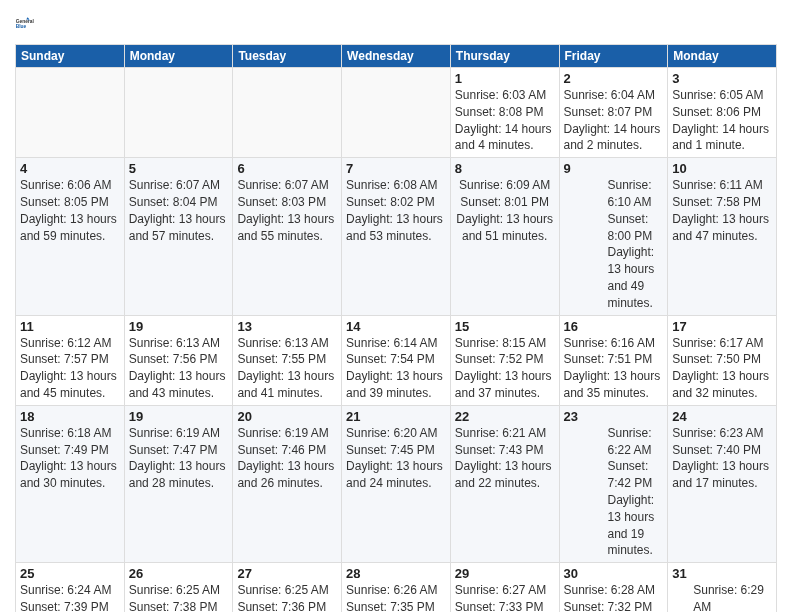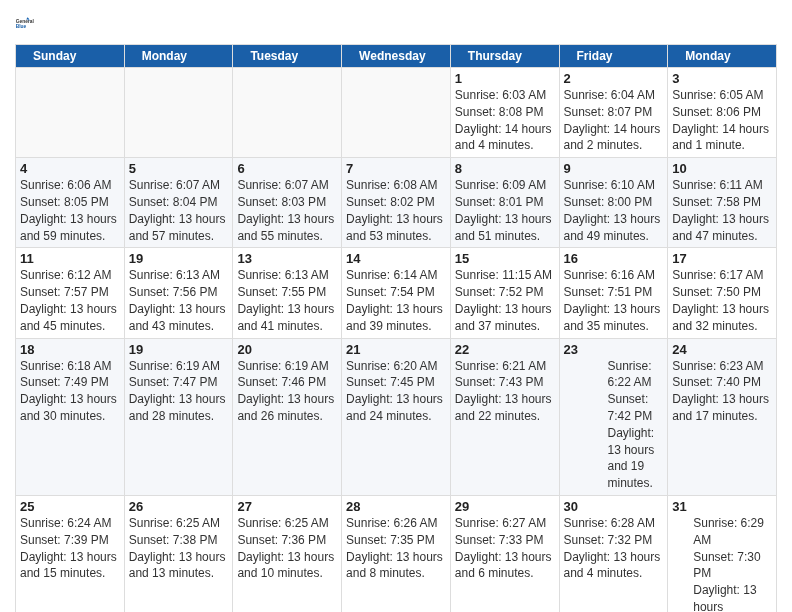--- a/index.html
+++ b/index.html
@@ -46,21 +46,21 @@
     table {
       width: 100%;
       border-collapse: collapse;
       table-layout: fixed;
     }
     thead tr th {
       background: #1a5fa8;
       color: #fff;
       font-size: 12px;
       font-weight: bold;
-      padding: 4px 17px;
+      padding: 4px 5px;
       text-align: left;
       border: 1px solid #ddd;
       margin-top: 34px;
     }
     tbody tr td {
       vertical-align: top;
       border: 1px solid #ddd;
       padding: 3px 4px;
       font-size: 9.5px;
       color: #222;
@@ -170,28 +170,28 @@
           </td>
           <td>
             <span class="day-number">7</span>
             <div class="day-info" style="white-space: pre-line;">Sunrise: 6:08 AM
 Sunset: 8:02 PM
 Daylight: 13 hours
 and 53 minutes.</div>
           </td>
           <td>
             <span class="day-number">8</span>
-            <div class="day-info" style="white-space: pre-line;">Sunrise: 6:09 AM
+            <div class="day-info" style="white-space: pre-line; text-align: center;">Sunrise: 6:09 AM
 Sunset: 8:01 PM
 Daylight: 13 hours
 and 51 minutes.</div>
           </td>
           <td>
             <span class="day-number">9</span>
-            <div class="day-info" style="white-space: pre-line;">Sunrise: 6:10 AM
+            <div class="day-info" style="white-space: pre-line; margin-left: 44px;">Sunrise: 6:10 AM
 Sunset: 8:00 PM
 Daylight: 13 hours
 and 49 minutes.</div>
           </td>
           <td>
             <span class="day-number">10</span>
             <div class="day-info" style="white-space: pre-line;">Sunrise: 6:11 AM
 Sunset: 7:58 PM
 Daylight: 13 hours
 and 47 minutes.</div>
@@ -221,21 +221,21 @@
           </td>
           <td>
             <span class="day-number">14</span>
             <div class="day-info" style="white-space: pre-line;">Sunrise: 6:14 AM
 Sunset: 7:54 PM
 Daylight: 13 hours
 and 39 minutes.</div>
           </td>
           <td>
             <span class="day-number">15</span>
-            <div class="day-info" style="white-space: pre-line;">Sunrise: 11:15 AM
+            <div class="day-info" style="white-space: pre-line;">Sunrise: 8:15 AM
 Sunset: 7:52 PM
 Daylight: 13 hours
 and 37 minutes.</div>
           </td>
           <td>
             <span class="day-number">16</span>
             <div class="day-info" style="white-space: pre-line;">Sunrise: 6:16 AM
 Sunset: 7:51 PM
 Daylight: 13 hours
 and 35 minutes.</div>

